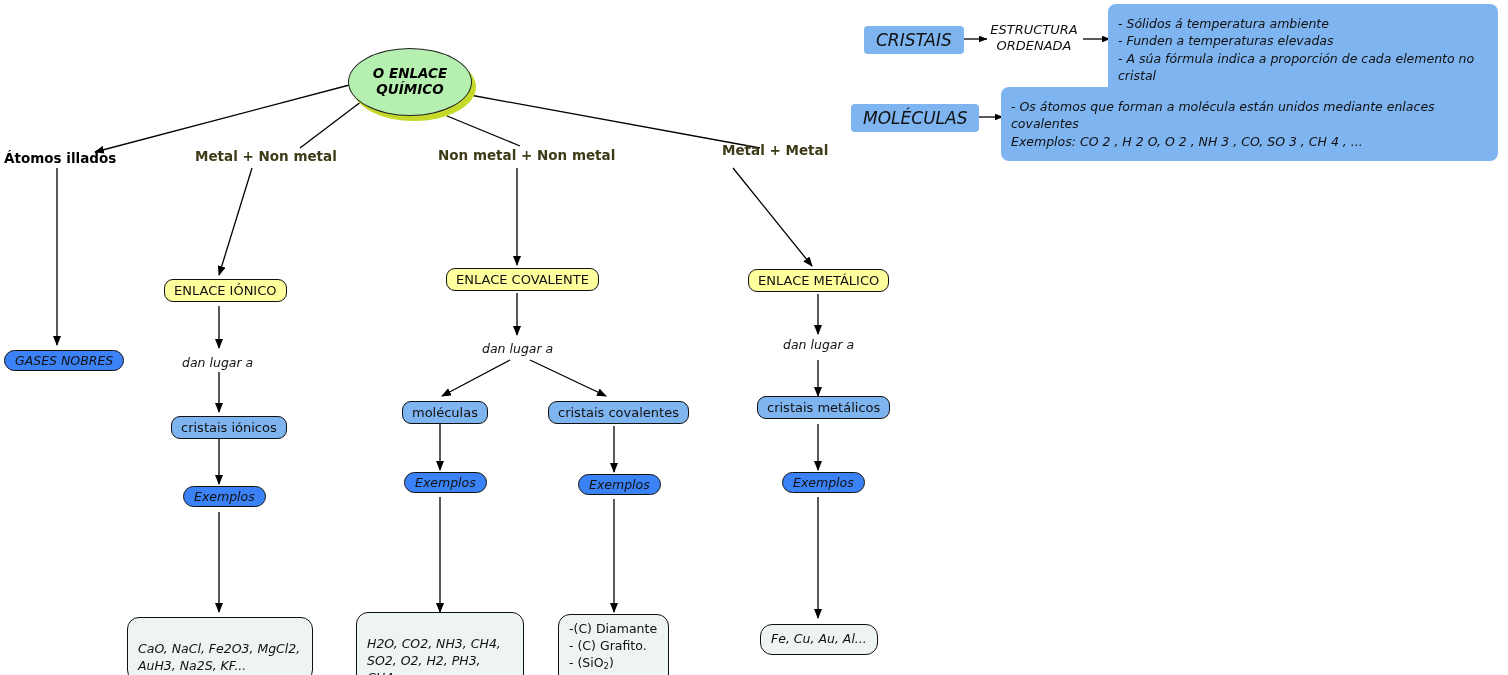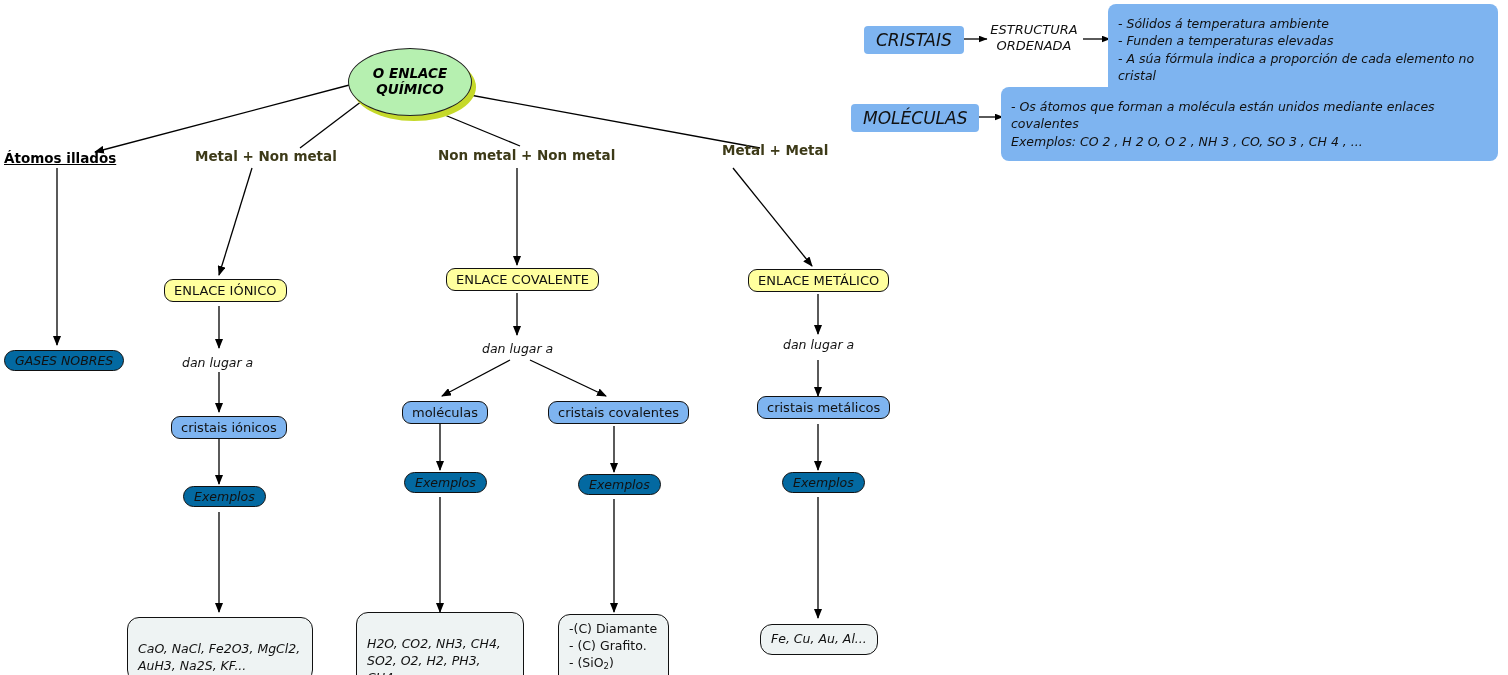--- a/index.html
+++ b/index.html
@@ -28,21 +28,21 @@
 
   
   .bluebox{
     background:#7eb4f0;border:1.3px solid #111;border-radius:9px;
     padding:3px 9px;font-size:13px;color:#111;white-space:nowrap;
     display:flex;align-items:center;justify-content:center;
   }
 
   
   .whitebox{
-    background:#0369a1;border:1.8px solid #111;border-radius:12px;
+    background:#3b82f6;border:1.8px solid #111;border-radius:12px;
     padding:2px 10px;font-size:12.5px;font-style:italic;color:#111;white-space:nowrap;
     display:flex;align-items:center;justify-content:center;
   }
 
   
   .greybox{
     background:#eef3f3;border:1.8px solid #111;border-radius:12px;
     padding:6px 10px;font-size:12.5px;font-style:italic;color:#111;line-height:1.35;
   }
   .greybox.plain{font-style:normal;}
@@ -117,21 +117,21 @@
       <path d="M1083,39 L1110,39" marker-end="url(#arrowS)"></path>
       <path d="M972,117 L1003,117" marker-end="url(#arrowS)"></path>
     </g>
   </svg>
 
   <div class="node ellipse" style="left:348px;top:48px;">
     <span>O ENLACE
 QUÍMICO</span>
   </div>
 
-  <div class="branchlabel black" style="left:4px;top:150px;text-decoration:underline;">Átomos illados</div>
+  <div class="branchlabel black" style="left:4px;top:150px;">Átomos illados</div>
   <div class="branchlabel" style="left:195px;top:148px;">Metal + Non metal</div>
   <div class="branchlabel" style="left:438px;top:147px;">Non metal + Non metal</div>
   <div class="branchlabel" style="left:722px;top:142px;">Metal + Metal</div>
 
   <div class="node whitebox" style="left:4px;top:350px;">
     <span>GASES NOBRES</span>
   </div>
 
   <div class="node yellowbox" style="left:164px;top:279px;justify-content:center;">
     <span>ENLACE IÓNICO</span>

